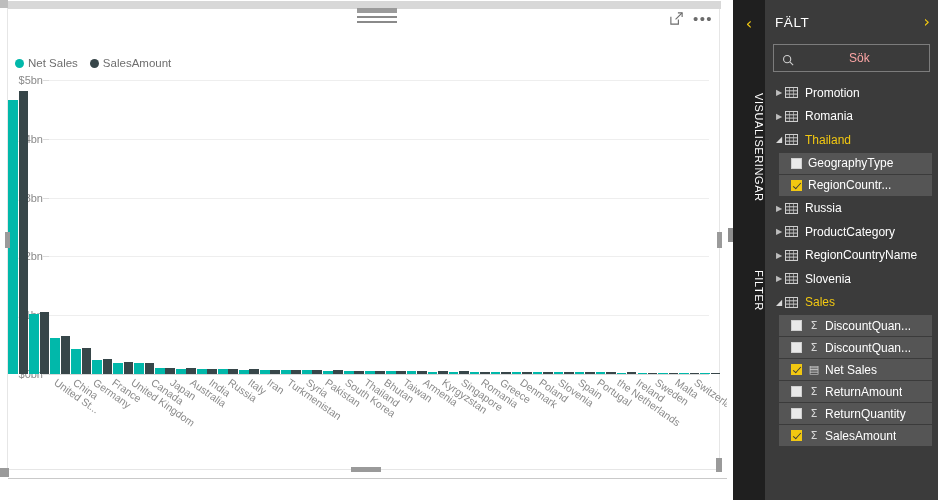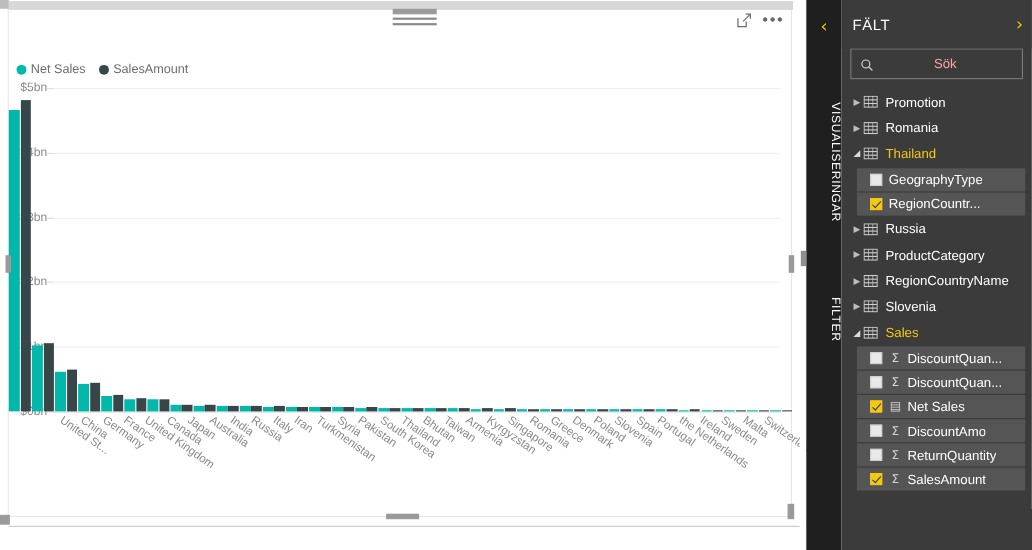--- a/index.html
+++ b/index.html
@@ -569,21 +569,21 @@
           <span class="fname">DiscountQuan...</span>
         </div>
         <div class="frow">
           <span class="cb on"></span>
           <span class="sig">▤</span>
           <span class="fname">Net Sales</span>
         </div>
         <div class="frow">
           <span class="cb"></span>
           <span class="sig">Σ</span>
-          <span class="fname">DiscountAmo</span>
+          <span class="fname">ReturnAmount</span>
         </div>
         <div class="frow">
           <span class="cb"></span>
           <span class="sig">Σ</span>
           <span class="fname">ReturnQuantity</span>
         </div>
         <div class="frow">
           <span class="cb on"></span>
           <span class="sig">Σ</span>
           <span class="fname">SalesAmount</span>

